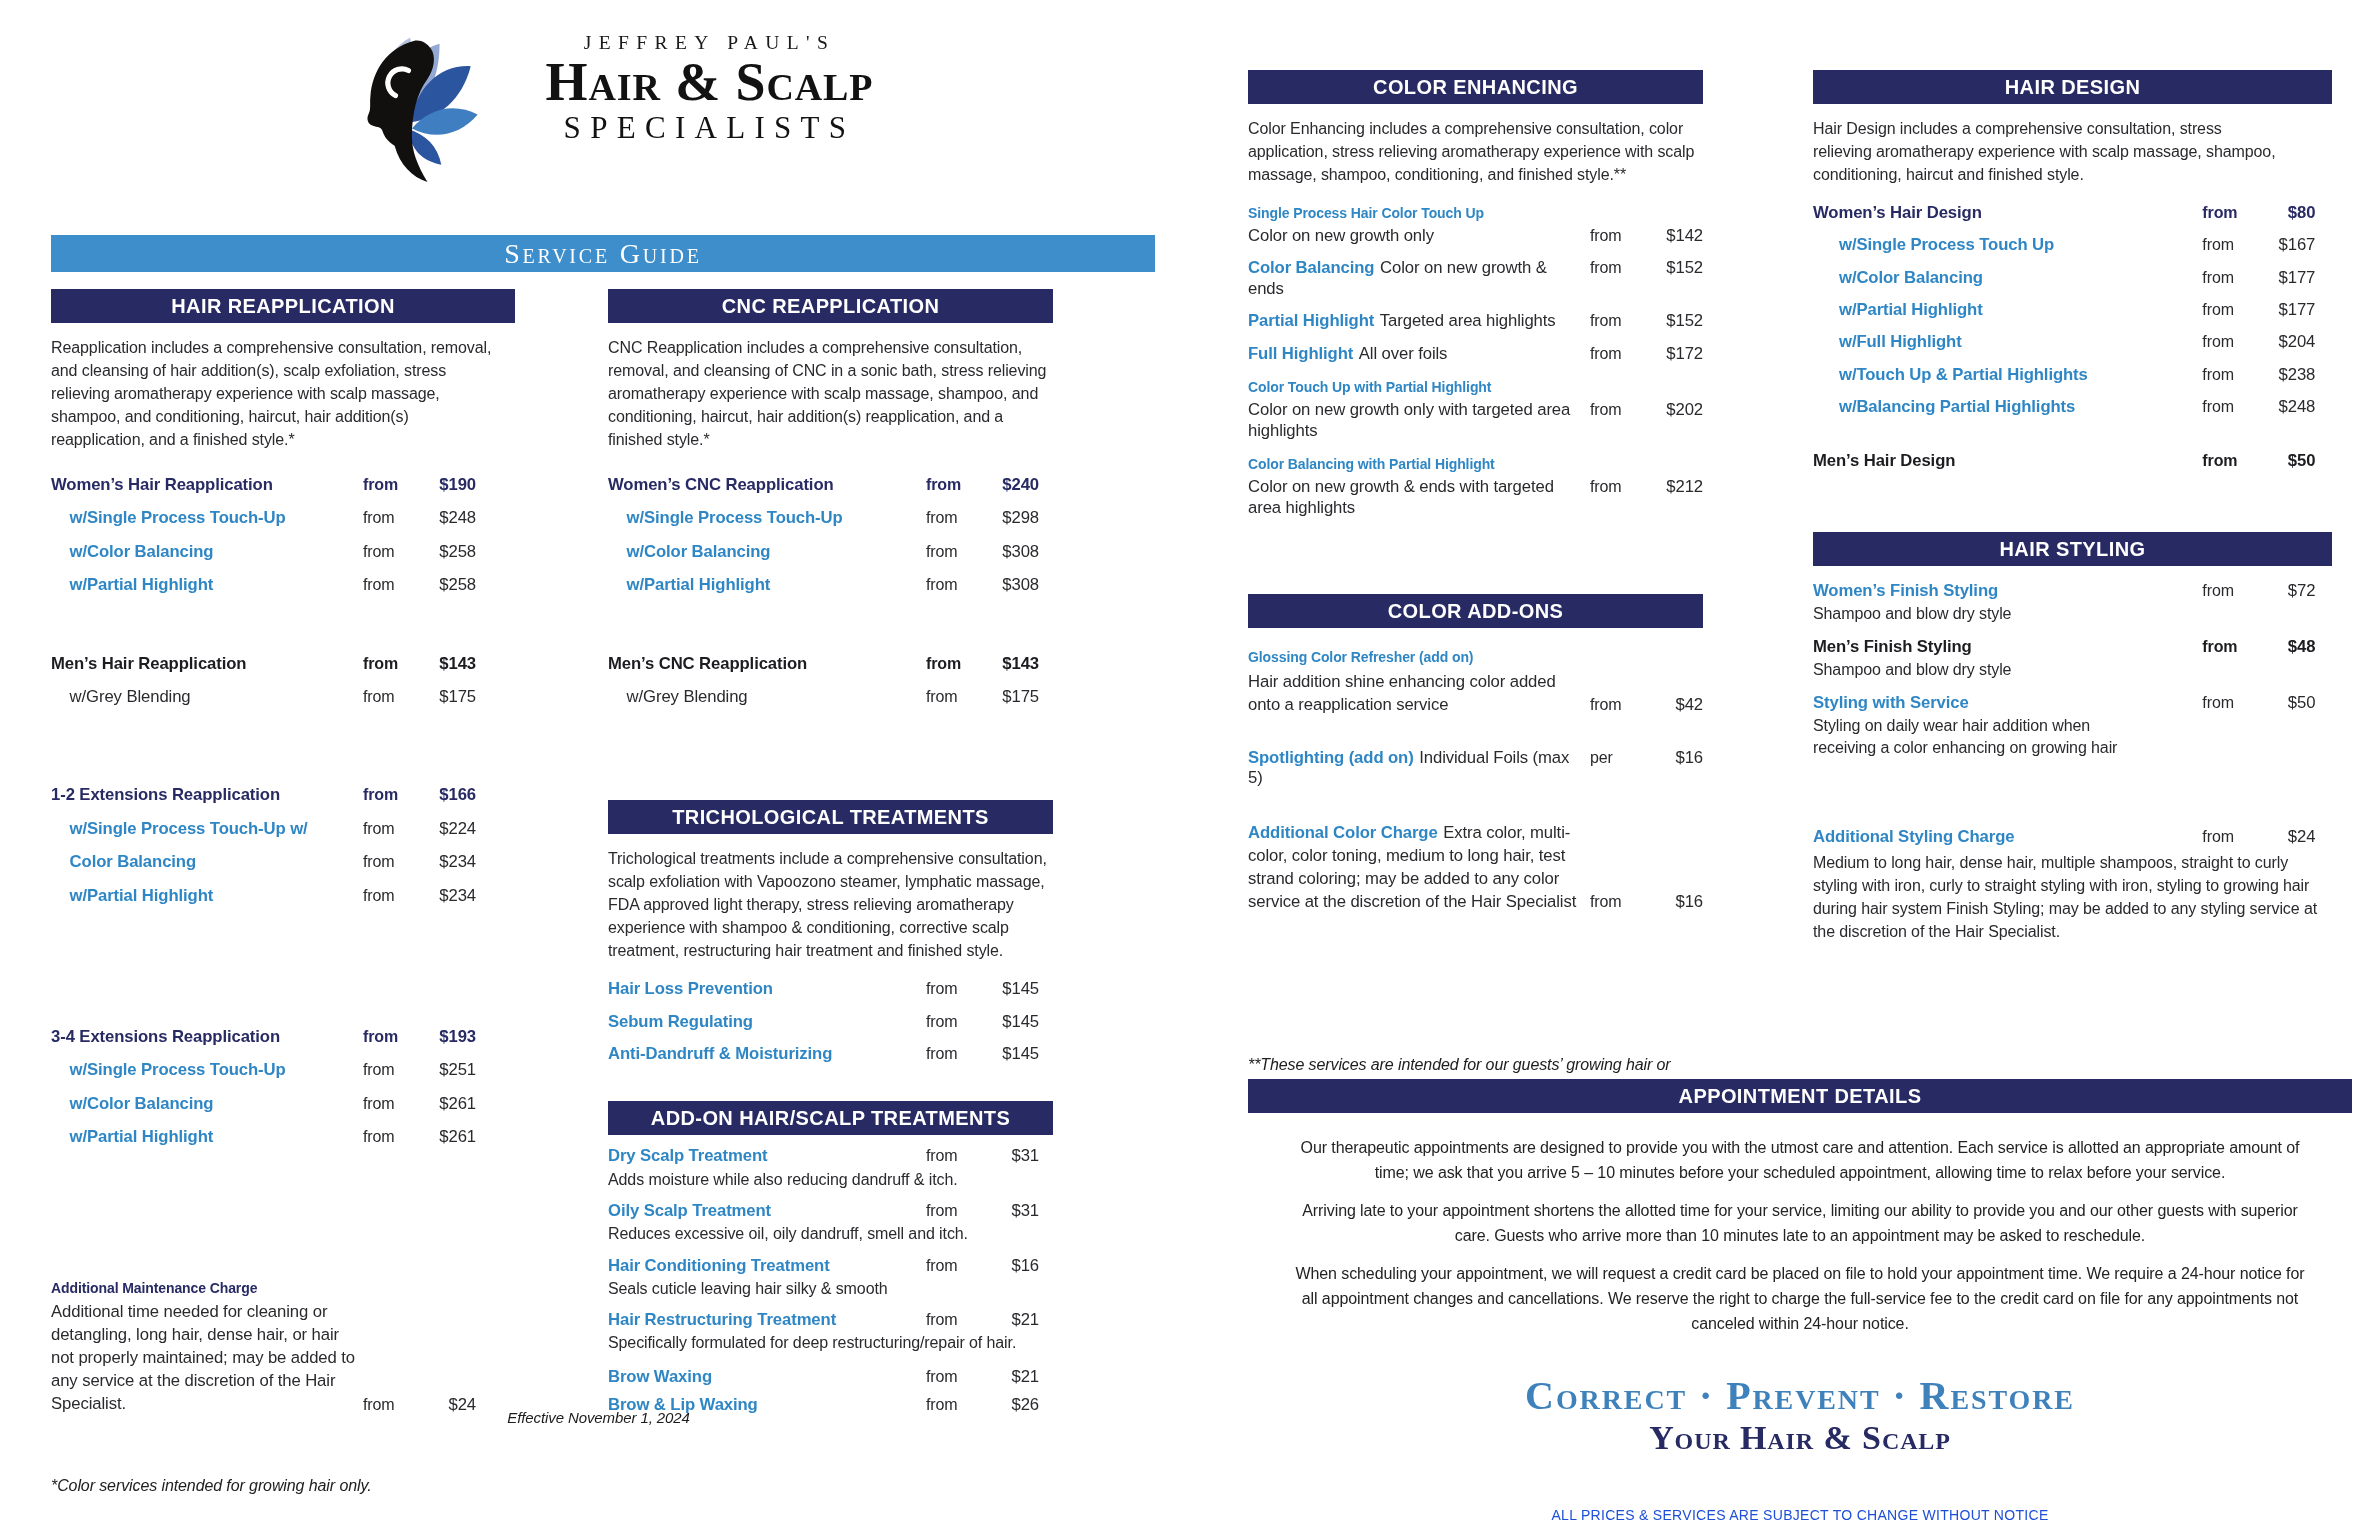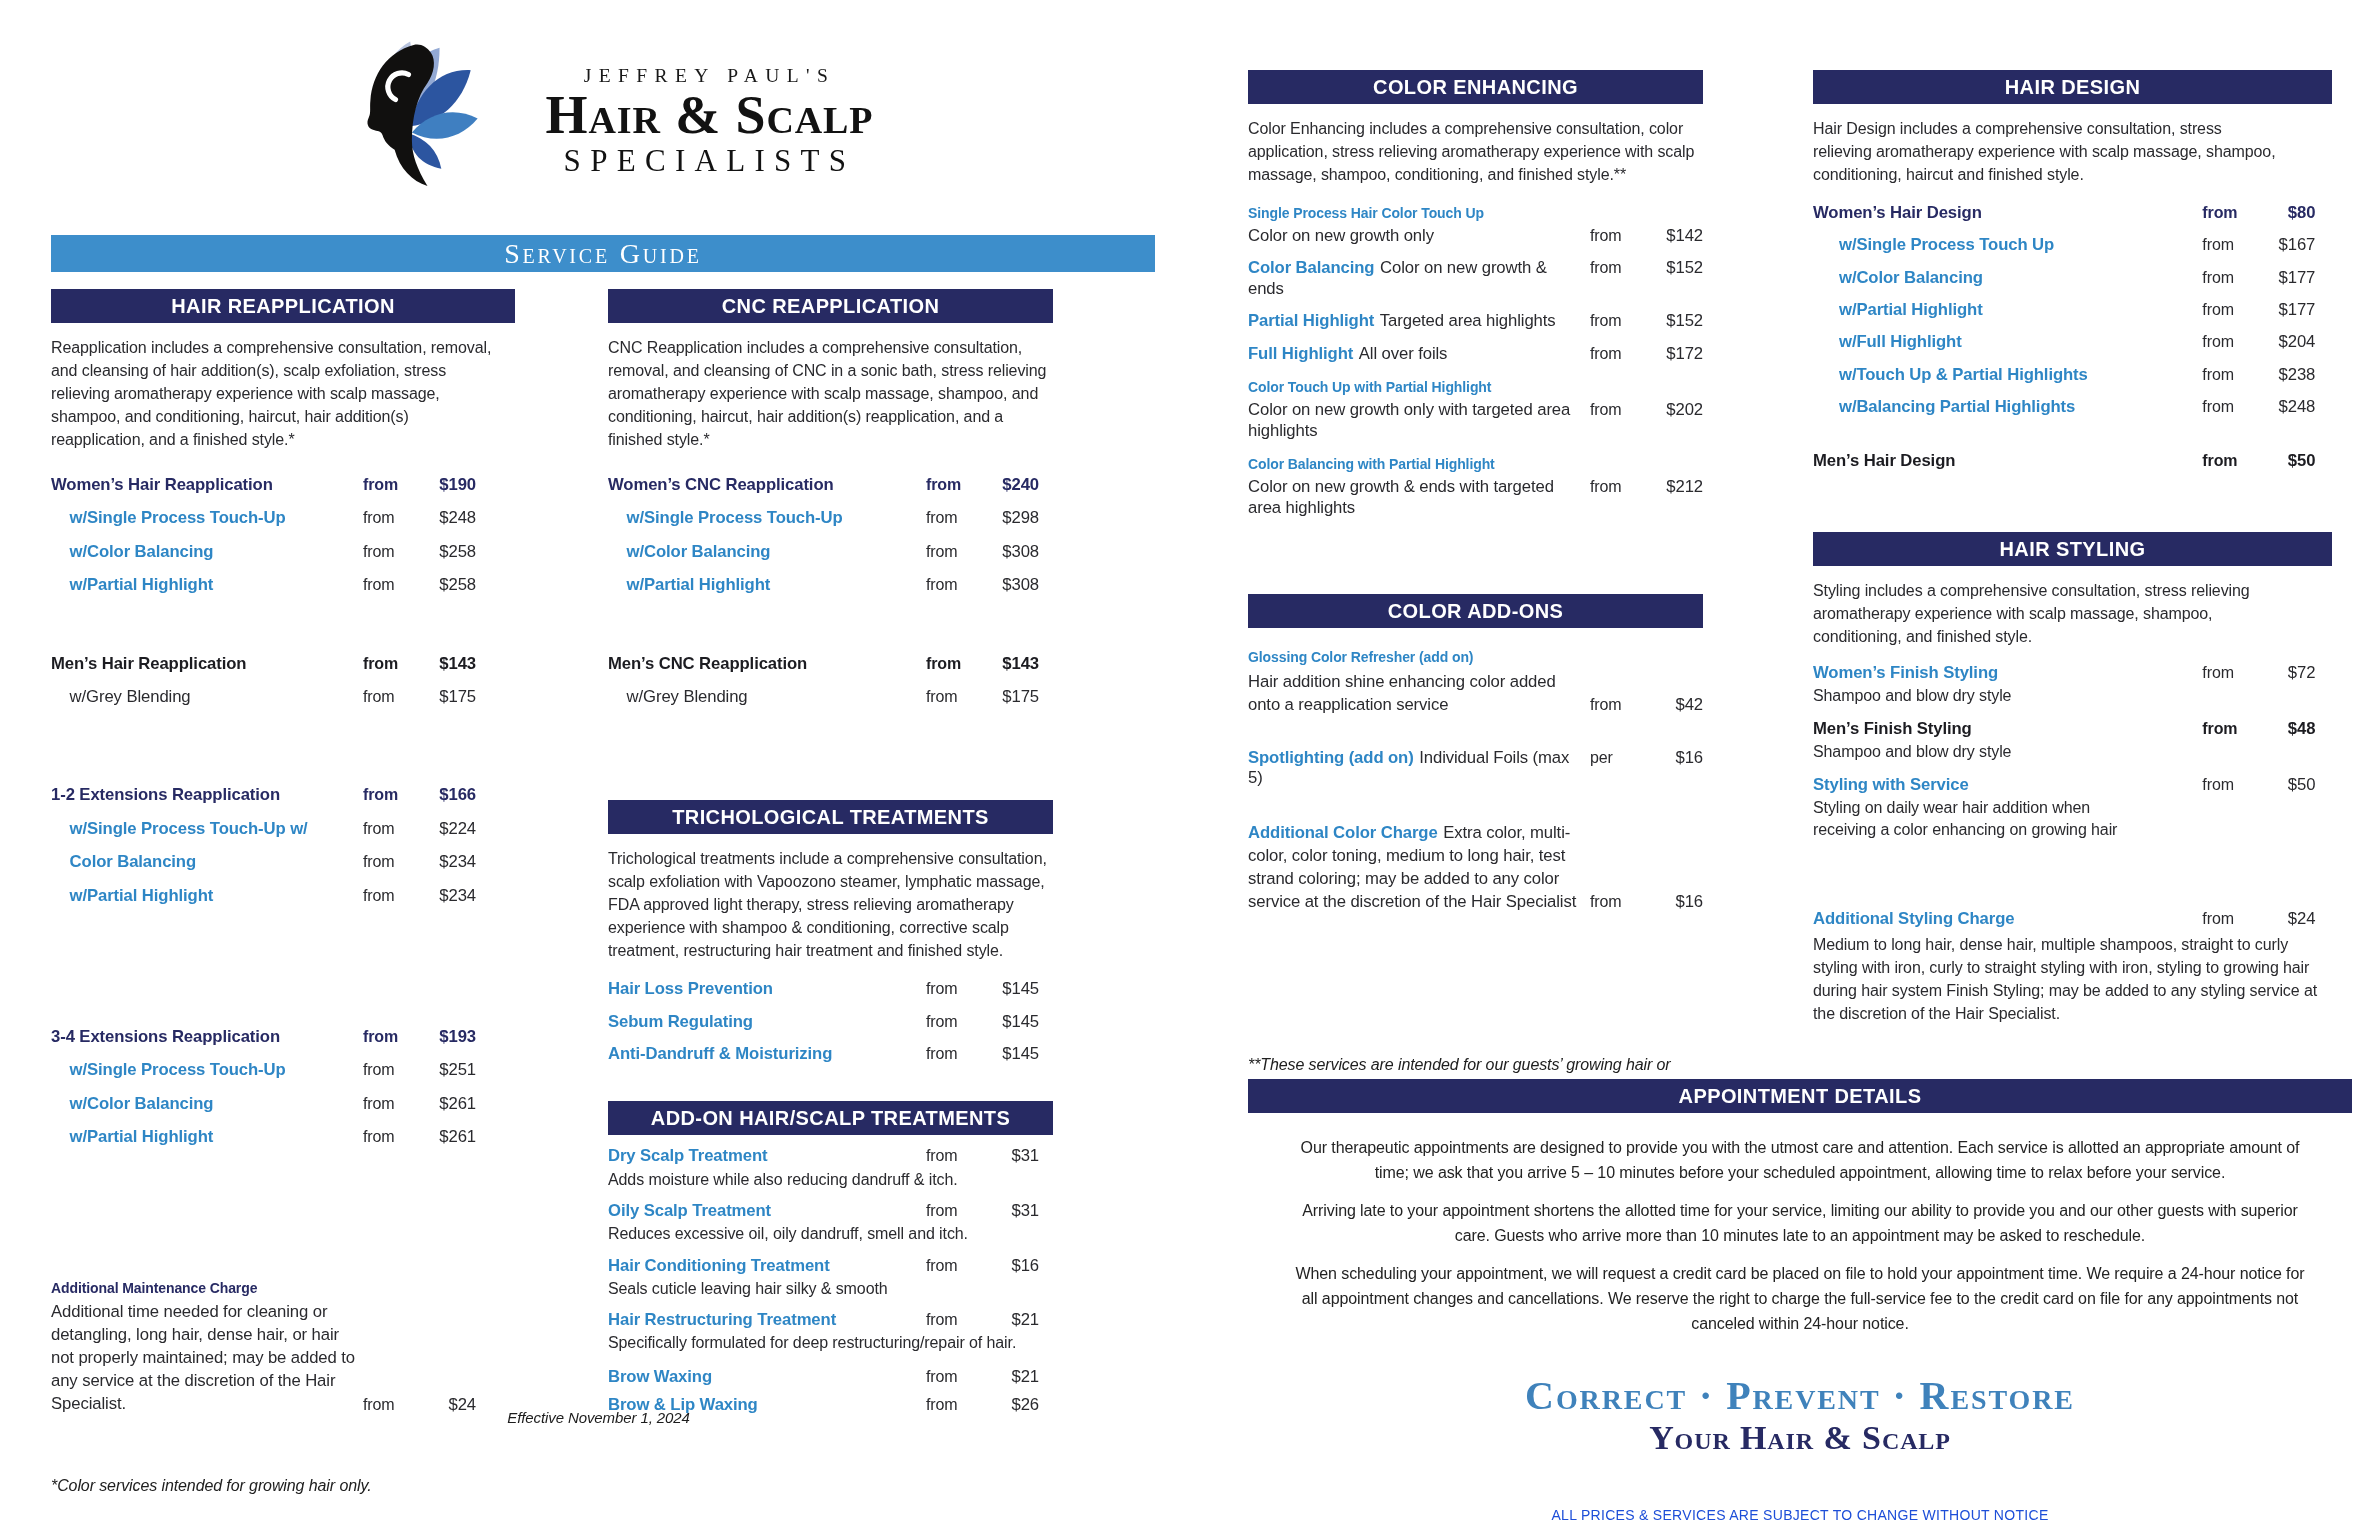--- a/index.html
+++ b/index.html
@@ -1,20 +1,20 @@
 <!DOCTYPE html>
 <html style="--navy: #272a63; --accent: #2e86c5; --banner: #3d8ecb; --tagline: #3f82bb;font-size:15px"><head>
 <meta charset="utf-8">
 <style>
   html,body{margin:0;padding:0;background:#fff;}
   #page{position:relative;width:2375px;height:1536px;background:#fff;overflow:hidden;
         font-family:"Liberation Sans",sans-serif;color:#2a2a2e;letter-spacing:-0.1px;}
 
   
-  .logo{position:absolute;left:341px;top:26px;width:566px;height:186px;display:flex;align-items:center;gap:24px;}
+  .logo{position:absolute;left:341px;top:26px;width:566px;height:186px;display:flex;gap:24px;}
   .logo-art{flex:0 0 147px;height:178px;}
   .logo-text{flex:1;text-align:center;padding-top:5.6px;}
   .logo-owner{font-family:"Liberation Serif",serif;font-size:19.5px;letter-spacing:7.4px;color:#191919;text-transform:uppercase;}
   .logo-main{font-family:"Liberation Serif",serif;font-variant:small-caps;font-weight:700;font-size:54px;line-height:56px;letter-spacing:0.9px;color:#121212;}
   .logo-sub{font-family:"Liberation Serif",serif;font-size:31px;letter-spacing:9.3px;color:#121212;text-transform:uppercase;line-height:35px;}
 
   
   .sgbar{position:absolute;left:51px;top:235px;width:1104px;height:37px;background:var(--banner,#3d8ecb);
          color:#fff;text-align:center;font-family:"Liberation Serif",serif;font-variant:small-caps;
          font-weight:400;font-size:28px;line-height:37px;letter-spacing:2.8px;}
@@ -368,21 +368,20 @@
       <span class="p">$248</span>
     </div>
 
     <div class="prow r-black pr18" style="margin-top:33px">
       <span class="nm">Men’s Hair Design</span>
       <span class="u">from</span>
       <span class="p">$50</span>
     </div>
 
     <div class="sec-h" style="margin-top:61px"><span>HAIR STYLING</span></div>
-    <p class="para" style="max-width:468px">Styling includes a comprehensive consultation, stress relieving aromatherapy experience with scalp massage, shampoo, conditioning, and finished style.</p>
 
     <div class="prow r-blue pr18" style="margin-top:15px">
       <span class="nm">Women’s Finish Styling</span>
       <span class="u">from</span>
       <span class="p">$72</span>
     </div>
     <div class="desc">Shampoo and blow dry style</div>
 
     <div class="prow r-black pr18" style="margin-top:12px">
       <span class="nm">Men’s Finish Styling</span>

